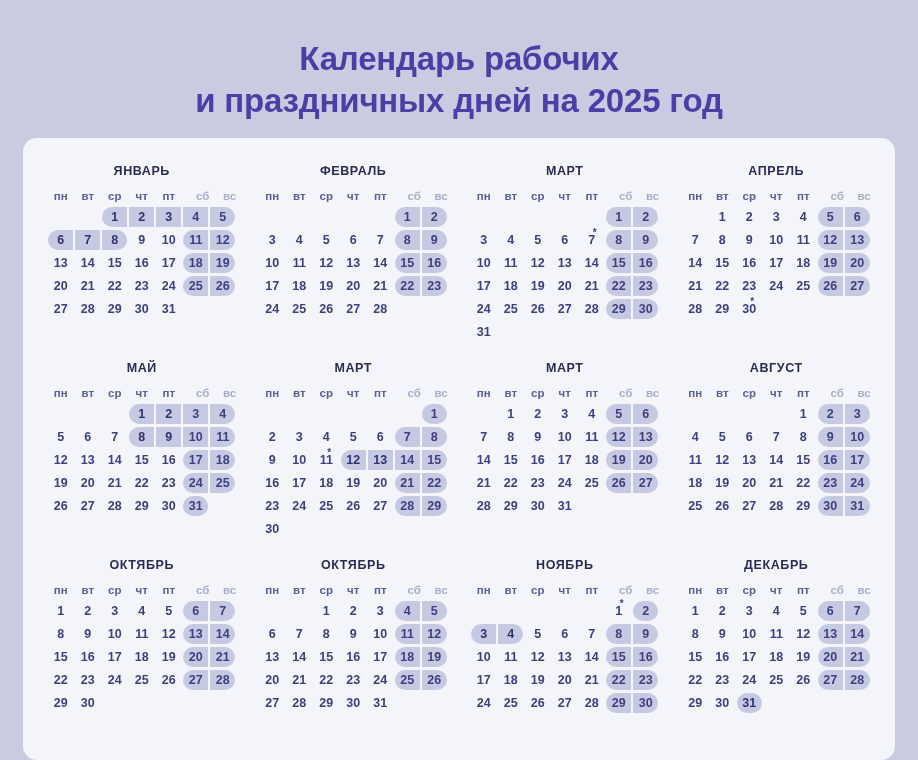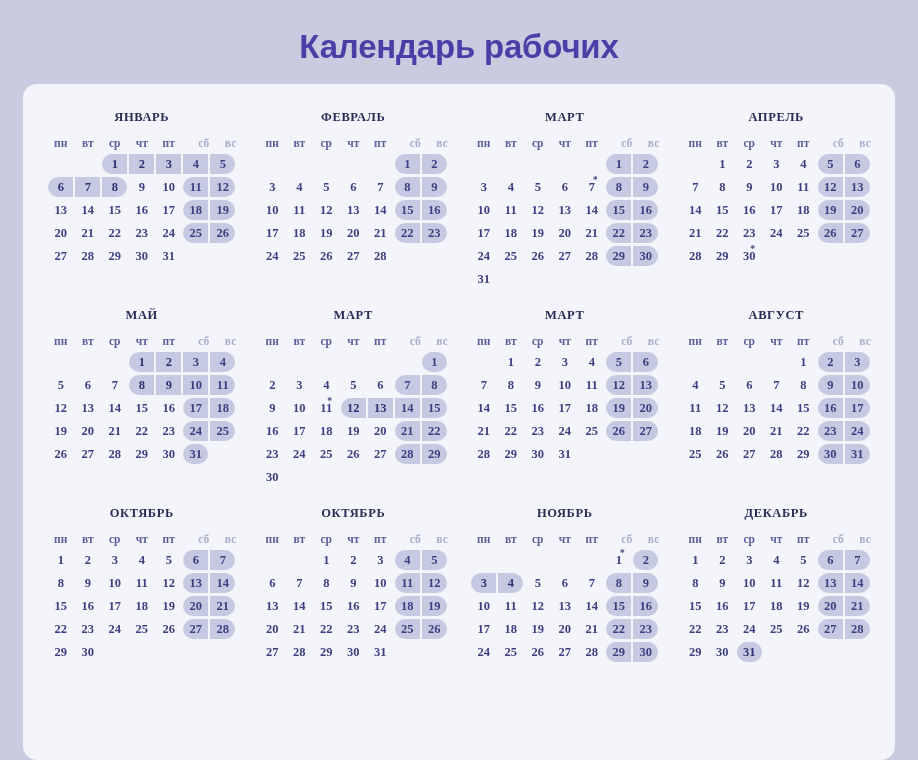--- a/index.html
+++ b/index.html
@@ -5,21 +5,21 @@
   html,body{margin:0;padding:0;}
   body{
     width:918px;height:760px;
     background:#c9cbe0;
     font-family:"Liberation Sans", sans-serif;
     -webkit-font-smoothing:antialiased;
   }
   #root{
     width:918px;height:760px;
     box-sizing:border-box;
-    padding:16px 22px 0 22px;
+    padding:28px 22px 0 22px;
     display:flex;flex-direction:column;
     align-items:center;
   }
   .title{
     color:#4b3fa7;
     font-size:33px;
     font-weight:bold;
     text-align:center;
     line-height:1.28;
     letter-spacing:-0.2px;
@@ -40,21 +40,20 @@
   .grid{
     display:grid;
     grid-template-columns:repeat(4,1fr);
     column-gap:6px;
     row-gap:2px;
     flex:1;
     align-content:start;
   }
   .month{
     padding:2px 4px 6px 4px;
-    font-family:Liberation Serif, serif;
   }
   .mname{
     text-align:center;
     color:#2b2b55;
     font-size:12.5px;
     font-weight:bold;
     letter-spacing:0.6px;
     margin:8px 0 8px 0;
   }
   table.cal{
@@ -112,20 +111,21 @@
     margin-top:4px;
   }
 </style>
 </head>
 <body>
 
 <div id="root">
 
   <div class="title">
     <span class="l">Календарь рабочих</span>
+    <span class="l">и праздничных дней на 2025 год</span>
   </div>
 
   <div class="card">
     <div class="grid" id="months-grid">
         <div class="month">
           <div class="mname">ЯНВАРЬ</div>
           <table class="cal">
             <thead>
               <tr>
                 <th>пн</th>

